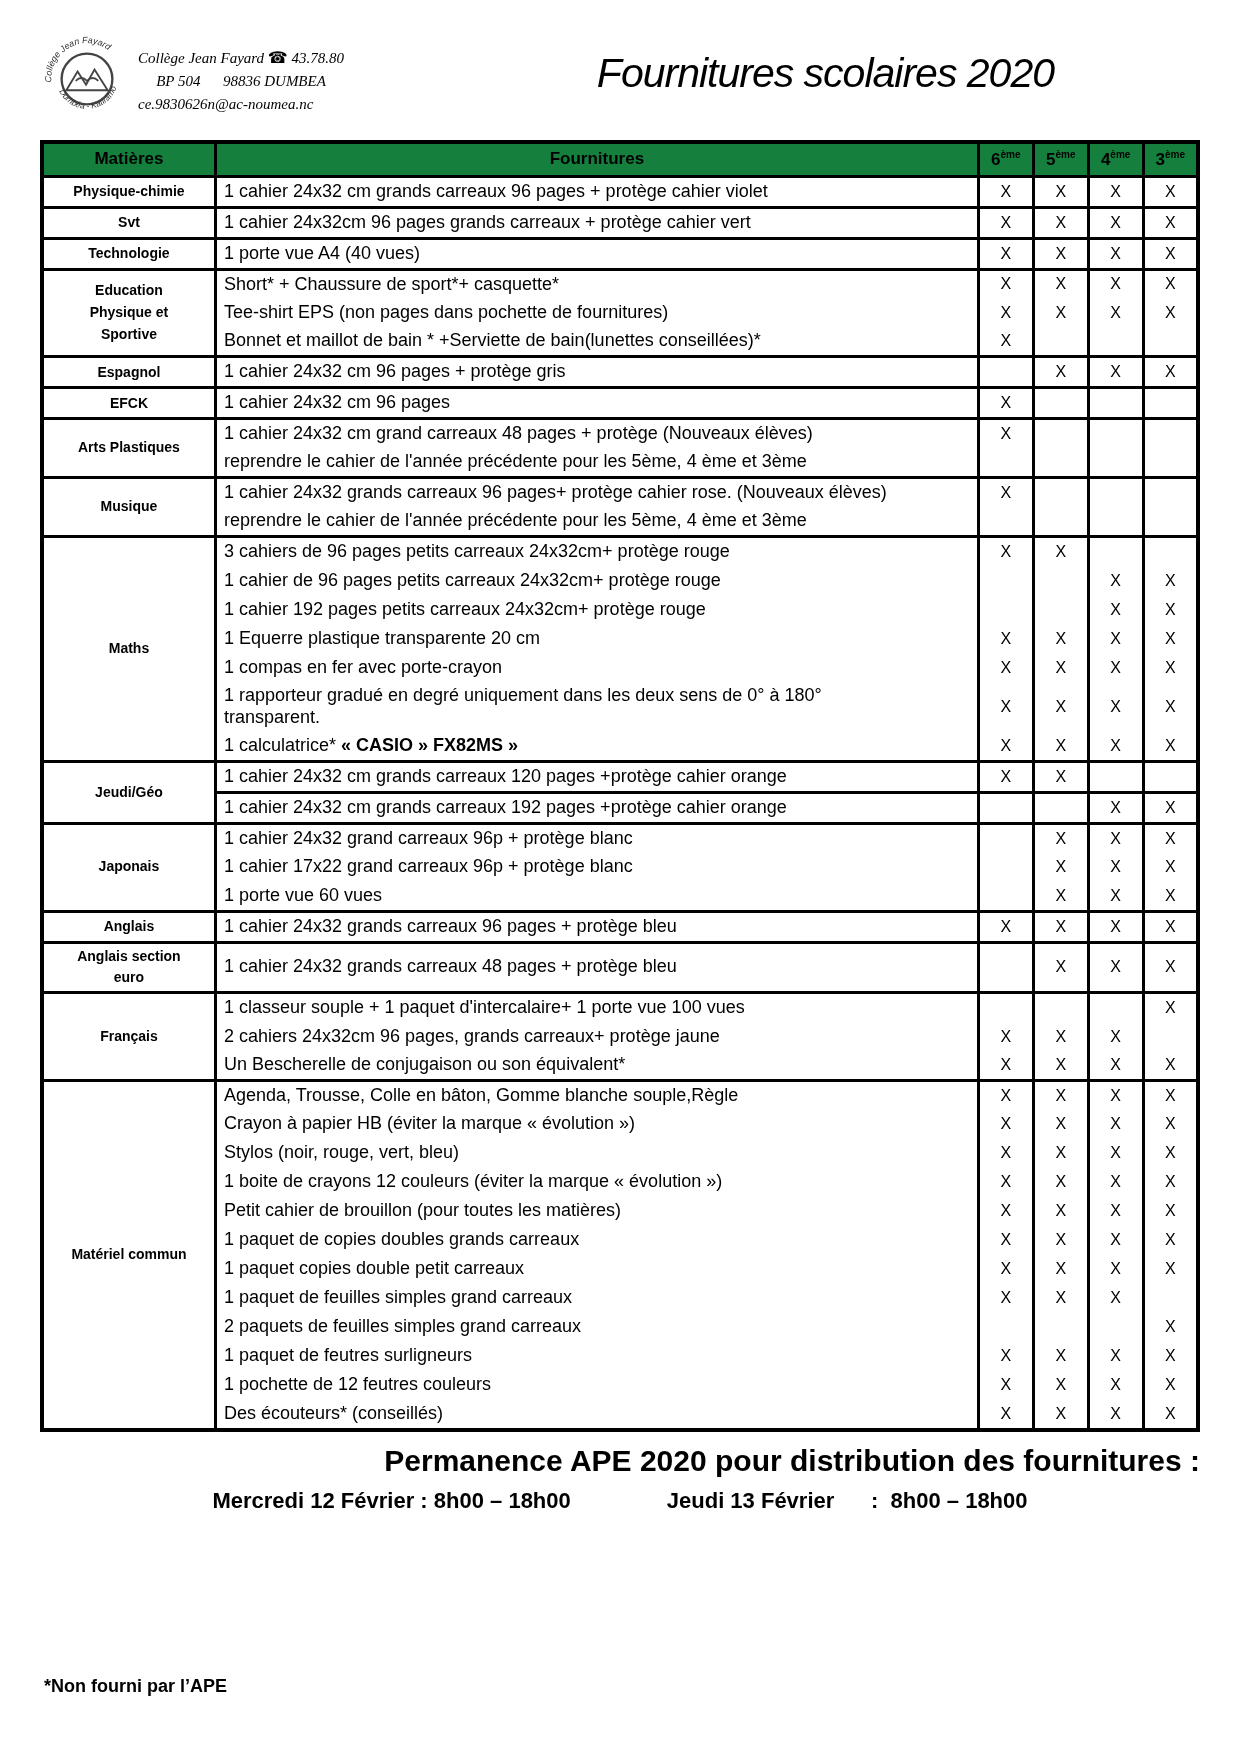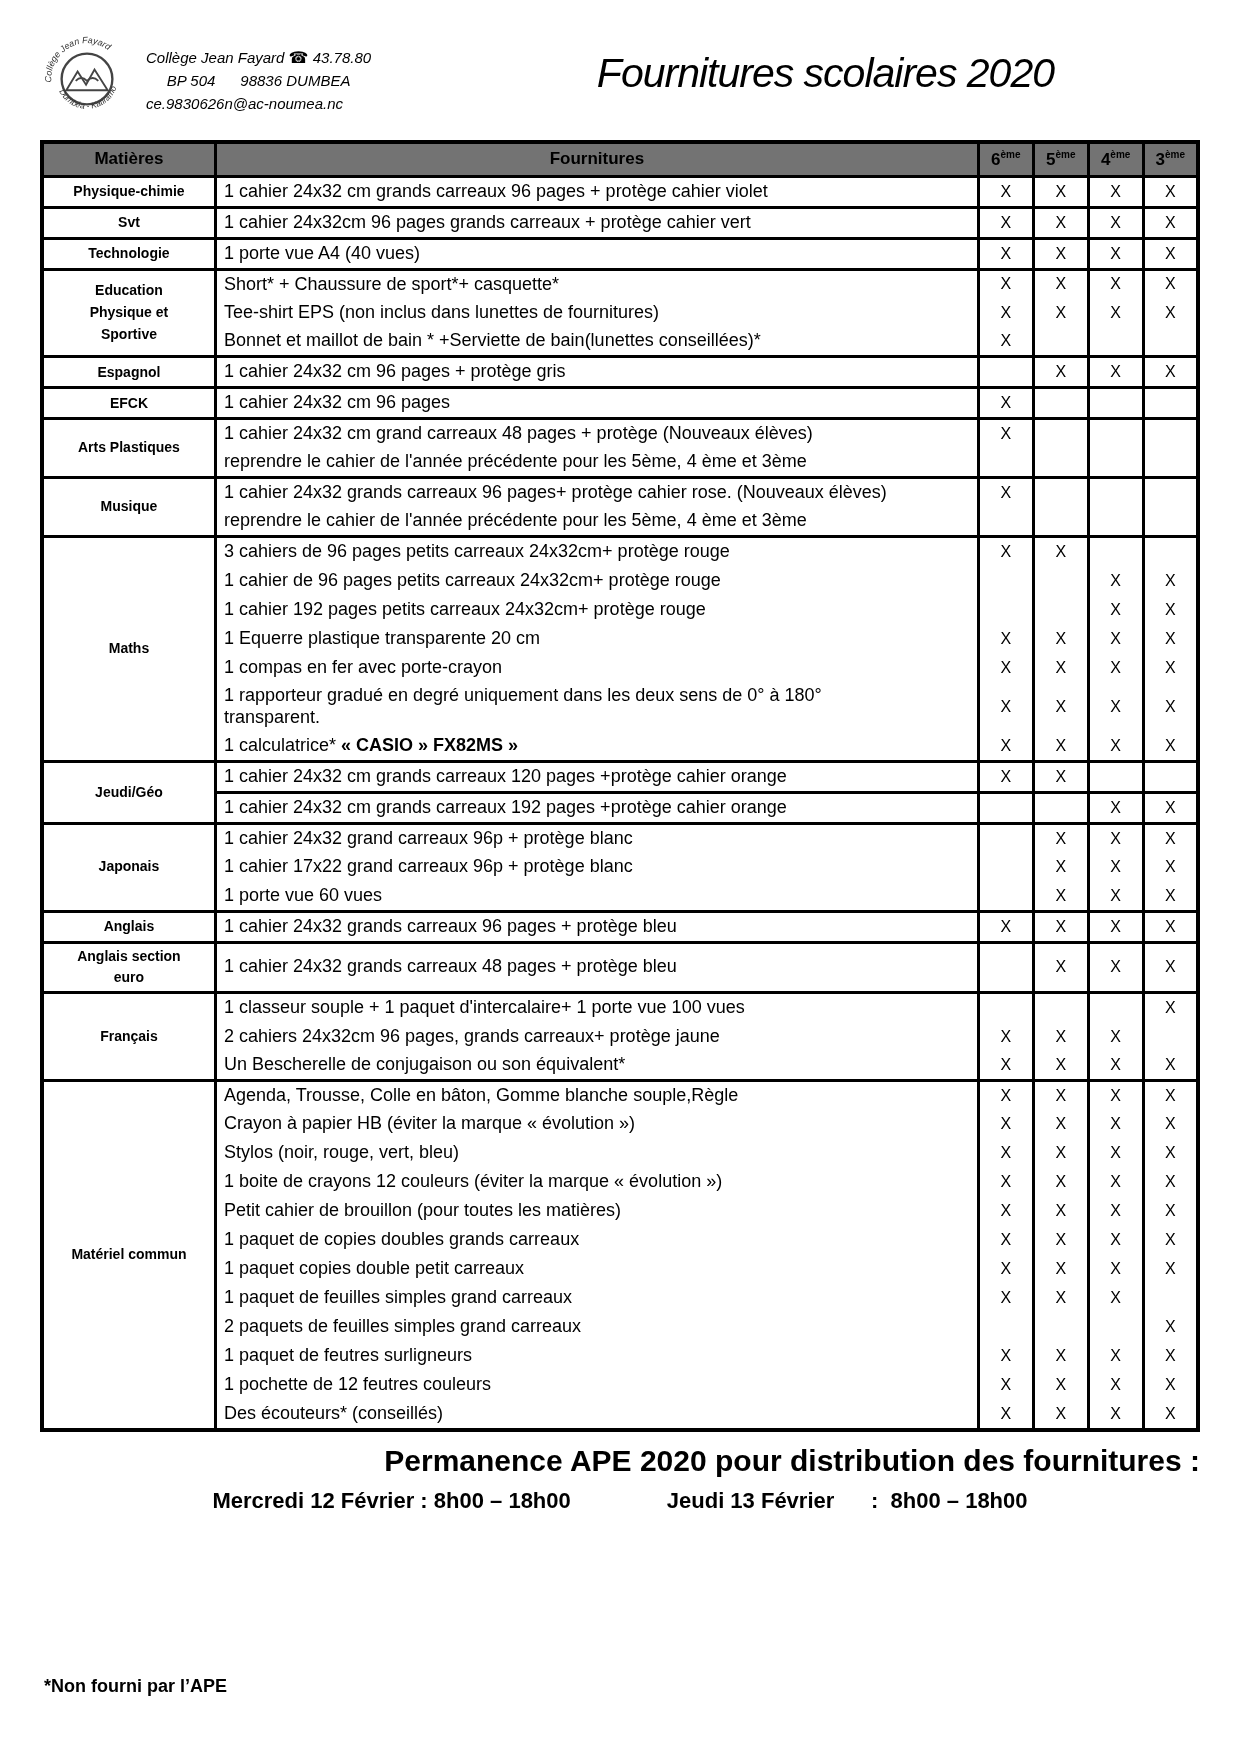--- a/index.html
+++ b/index.html
@@ -5,31 +5,31 @@
   * { box-sizing: border-box; }
   body { margin:0; background:#ffffff; }
   .page {
     width:1240px; height:1754px; position:relative; background:#fff;
     font-family:"Liberation Sans", sans-serif; color:#000;
     padding:42px 40px 0 40px; overflow:hidden;
   }
   
   .hdr { display:flex; align-items:flex-start; }
   .logo { width:94px; height:94px; flex:none; margin-top:-10px; }
-  .contact { font-style:italic; font-size:15px; line-height:1.5; margin-left:12px; margin-top:4px; }
+  .contact { font-style:italic; font-size:15px; line-height:1.5; margin-left:4px; margin-top:4px;font-family:Liberation Serif, serif; }
   .contact .pre { white-space:pre;text-align:center; }
   .phone-g { font-style:normal; font-size:16px; }
   .title {
     margin:8px 146px 0 auto; font-size:41px; font-weight:normal; font-style:italic;
     letter-spacing:-1px; white-space:nowrap;
   }
   
   table { width:100%; border-collapse:collapse; border:4px solid #000; margin-top:14px; table-layout:fixed; }
   th, td { border:0 solid #000; border-left-width:3px; border-right-width:3px; padding:0; }
-  thead th { background:#737373; border-bottom-width:3px; font-size:17px; font-weight:bold; padding:5px 2px; }
+  thead th { background:#15803d; border-bottom-width:3px; font-size:17px; font-weight:bold; padding:5px 2px; }
   thead th sup { font-size:10px; font-weight:bold; }
   td.subject { font-weight:bold; text-align:center; font-size:14px; white-space:pre-line; line-height:1.55; padding:2px 3px; vertical-align:middle; }
   td.desc { font-size:18px; padding:3px 7px; white-space:pre-line; height:29px; line-height:1.22; vertical-align:middle;margin-left:21px; }
   td.mark { text-align:center; font-size:16px; vertical-align:middle; }
   tr.sec td { border-top-width:3px; }
   tr.div td { border-top-width:3px; }
   
   .perm1 { text-align:right; font-weight:bold; font-size:30px; margin-top:12px; }
   .perm2 { display:flex; justify-content:center; gap:96px; font-weight:bold; font-size:22px; margin-top:10px; white-space:pre; }
   .note { position:absolute; left:44px; top:1676px; font-weight:bold; font-size:18px; }
@@ -111,21 +111,21 @@
           <td class="subject" rowspan="3">Education
 Physique et
 Sportive</td>
           <td class="desc">Short* + Chaussure de sport*+ casquette*</td>
           <td class="mark">X</td>
           <td class="mark">X</td>
           <td class="mark">X</td>
           <td class="mark">X</td>
         </tr>
         <tr>
-          <td class="desc">Tee-shirt EPS (non inclus dans lunettes de fournitures)</td>
+          <td class="desc">Tee-shirt EPS (non pages dans pochette de fournitures)</td>
           <td class="mark">X</td>
           <td class="mark">X</td>
           <td class="mark">X</td>
           <td class="mark">X</td>
         </tr>
         <tr>
           <td class="desc">Bonnet et maillot de bain * +Serviette de bain(lunettes conseillées)*</td>
           <td class="mark">X</td>
           <td class="mark"></td>
           <td class="mark"></td>

